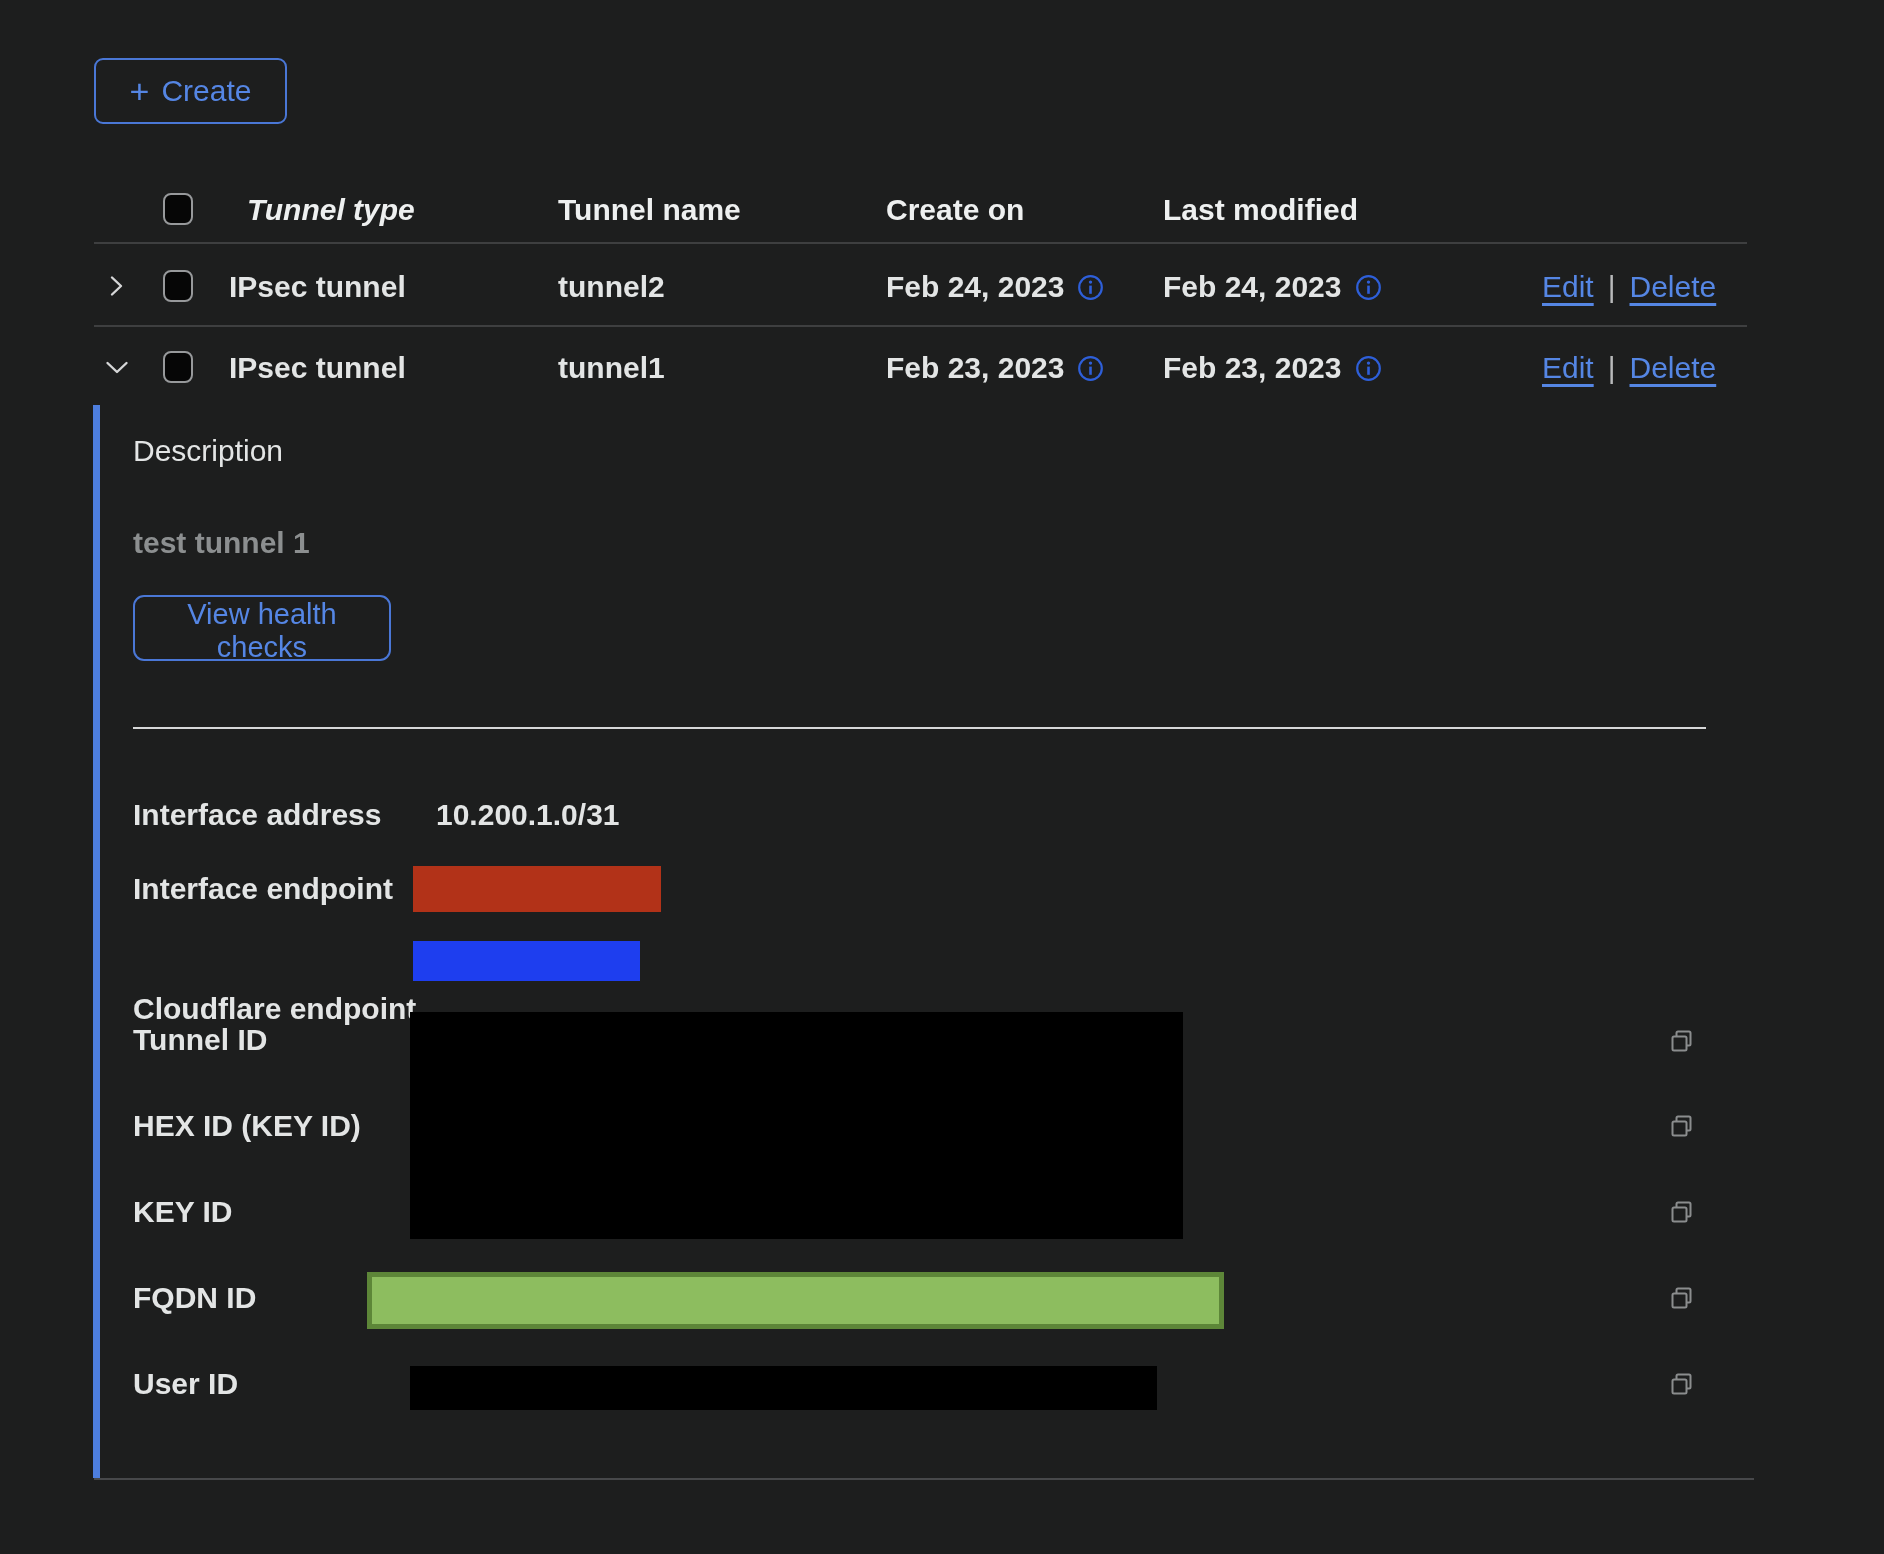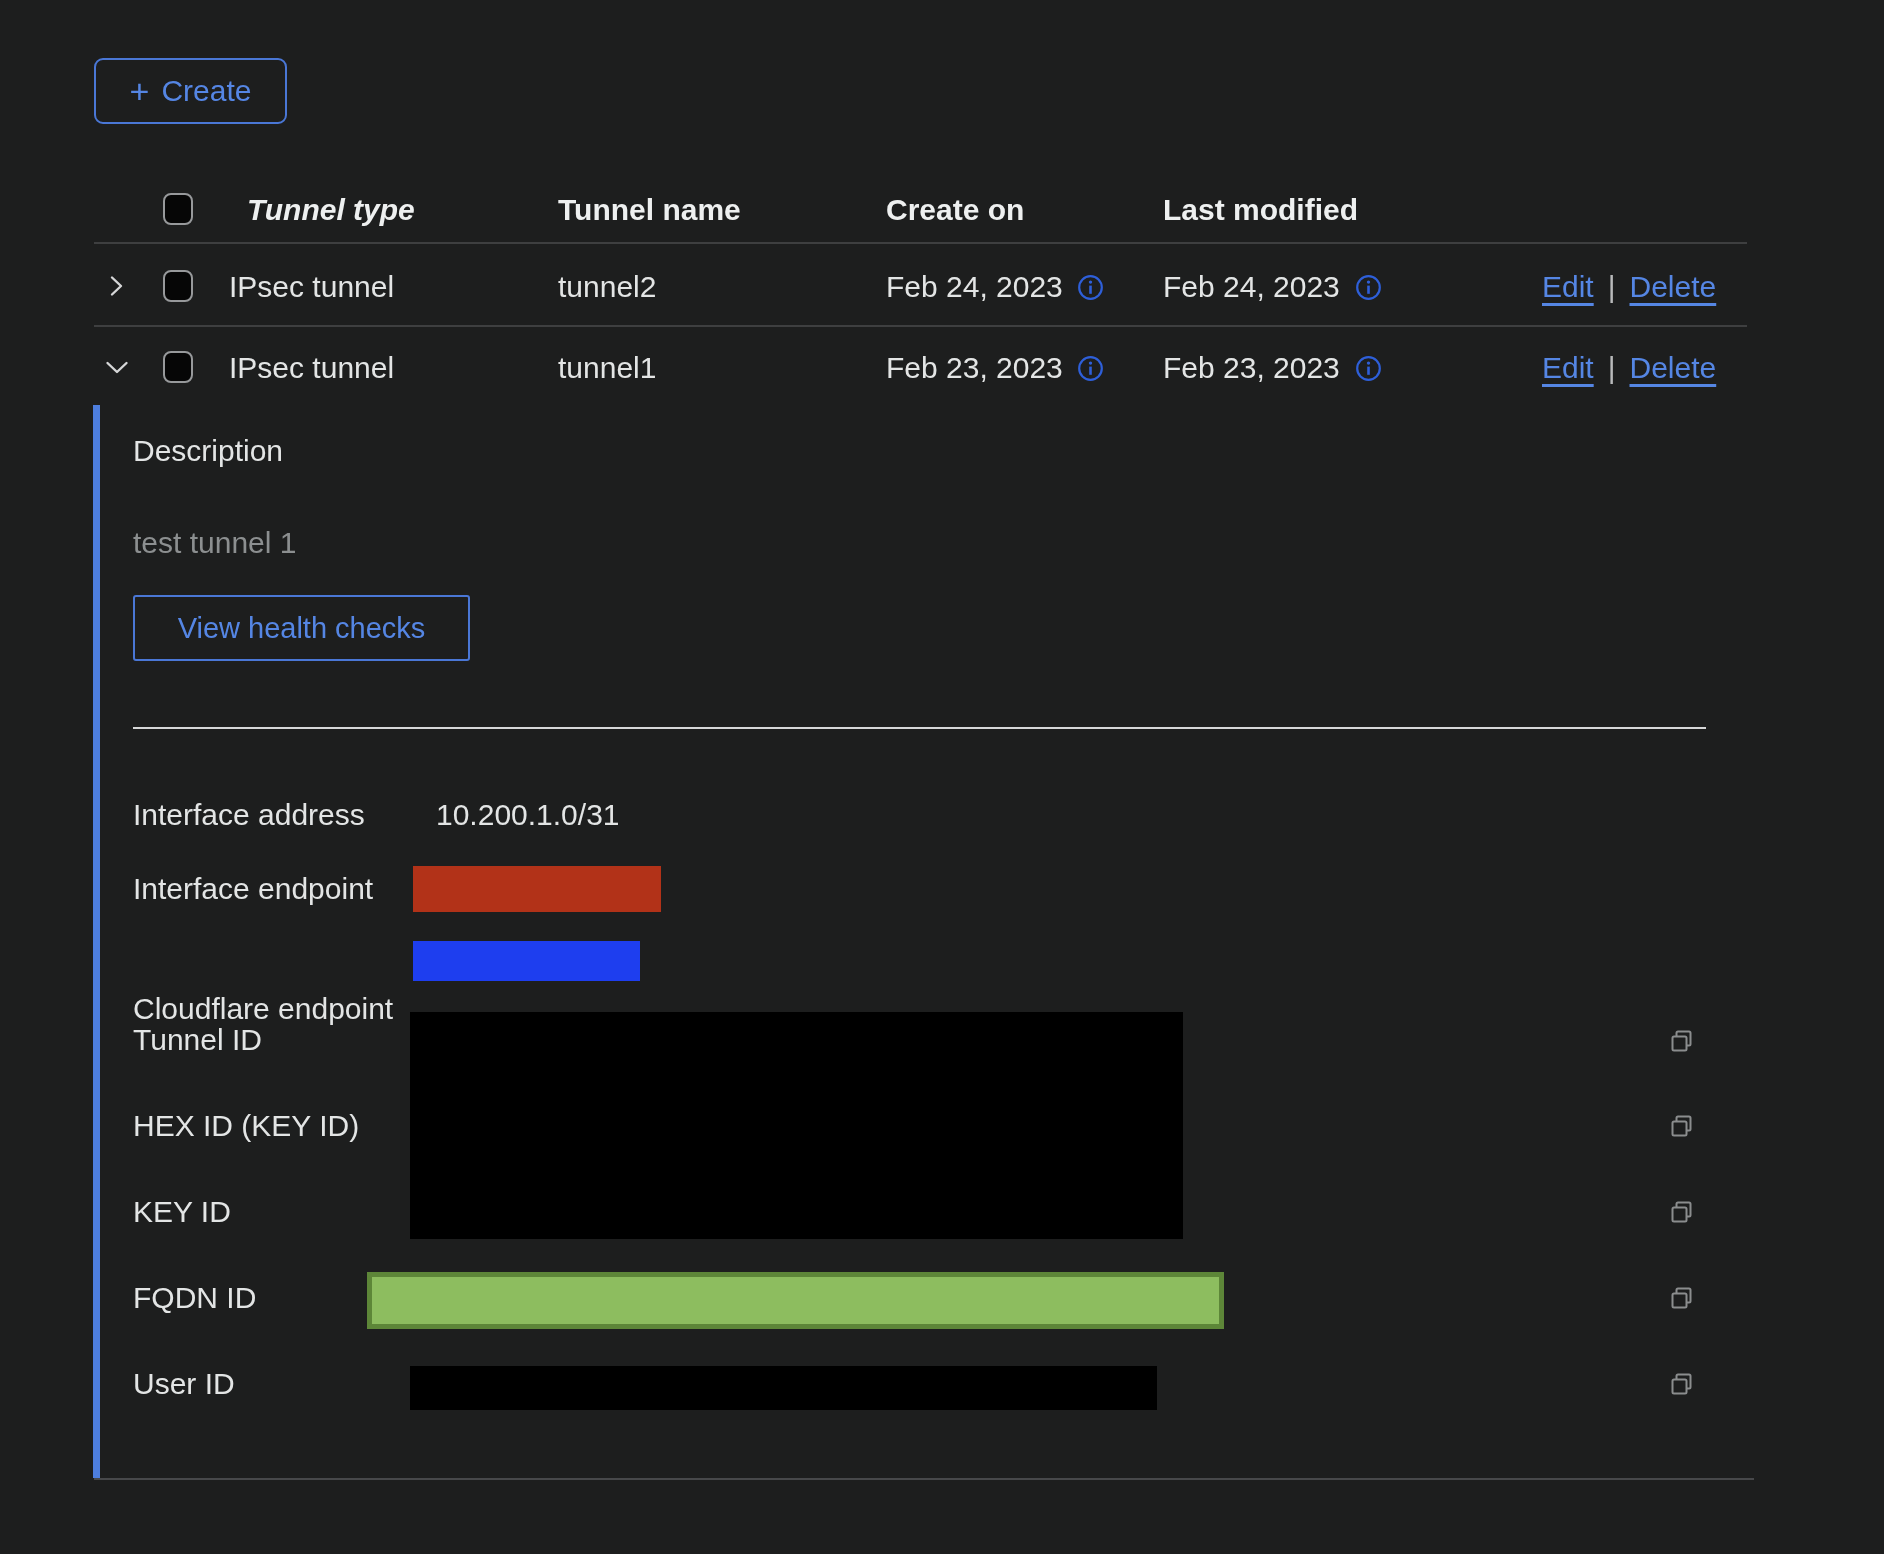--- a/index.html
+++ b/index.html
@@ -3,21 +3,21 @@
 <meta charset="utf-8">
 <style>
   html,body{margin:0;padding:0;background:#151515;}
   .stage{
     position:relative;width:1884px;height:1554px;
     background:#1d1e1e;overflow:hidden;
     font-family:"Liberation Sans", sans-serif;
     color:#e3e5e5;font-size:30px;
   }
   .abs{position:absolute;}
-  .txt{position:absolute;line-height:38px;white-space:nowrap;}
+  .txt{position:absolute;line-height:38px;white-space:nowrap;font-weight:bold;}
   .bold{font-weight:700;color:#eef0f0;}
   .dim{color:#8c8f90;}
   
   .create-btn{
     position:absolute;left:94px;top:58px;width:193px;height:66px;
     background:transparent;border:2px solid #4a77d6;border-radius:9px;
     color:#5586e4;font-family:"Liberation Sans", sans-serif;font-size:30px;
     display:flex;align-items:center;justify-content:center;gap:12px;cursor:pointer;
   }
   .create-btn .plus{font-size:34px;font-weight:400;line-height:30px;color:#5586e4;}
@@ -30,22 +30,22 @@
     position:absolute;width:30px;height:32px;border:2px solid #97999b;
     border-radius:8px;background:#060606;box-sizing:border-box;cursor:pointer;
   }
   
   .actions{position:absolute;display:flex;gap:14px;line-height:38px;}
   .link{color:#5586e4;text-decoration:underline;text-underline-offset:6px;cursor:pointer;}
   .pipe{color:#b9babb;text-decoration:none;}
   
   .accent-bar{position:absolute;left:93px;top:405px;width:7px;height:1073px;background:#4d7ede;}
   .health-btn{
-    position:absolute;left:133px;top:595px;width:337px;height:66px;
-    background:transparent;border:2px solid #4a77d6;border-radius:3px;
+    position:absolute;left:133px;top:595px;width:258px;height:66px;
+    background:transparent;border:2px solid #4a77d6;border-radius:11px;
     color:#5586e4;font-family:"Liberation Sans", sans-serif;font-size:29px;cursor:pointer;
   }
   
   .blk{position:absolute;}
   .blk-black{background:#000000;}
   .blk-red{background:#b23218;}
   .blk-blue{background:#1e3eef;}
   .blk-green{background:#8dbd5f;border:5px solid #5d8638;box-sizing:border-box;}
   .icon-btn{position:absolute;width:27px;height:27px;cursor:pointer;}
   svg{display:block;}

